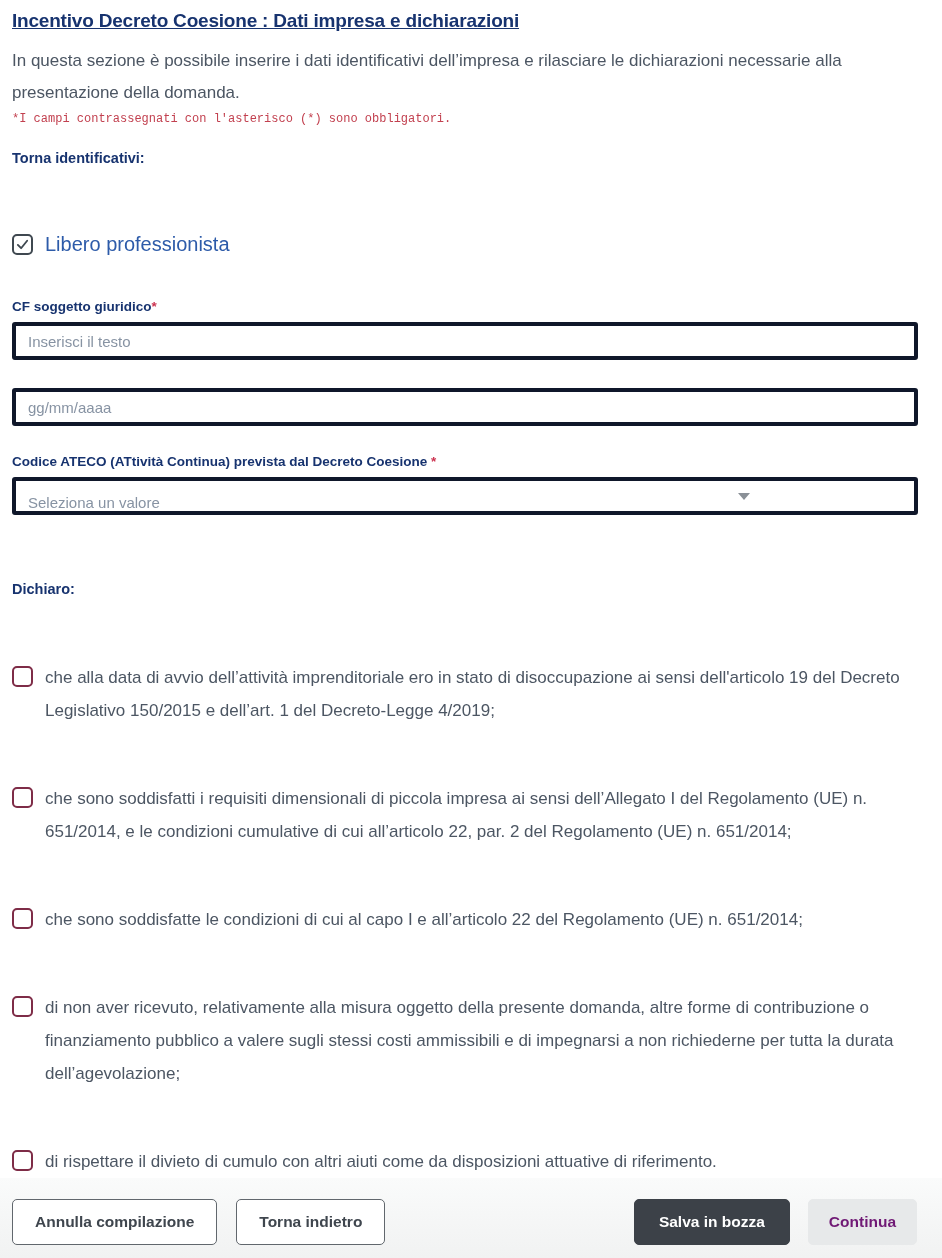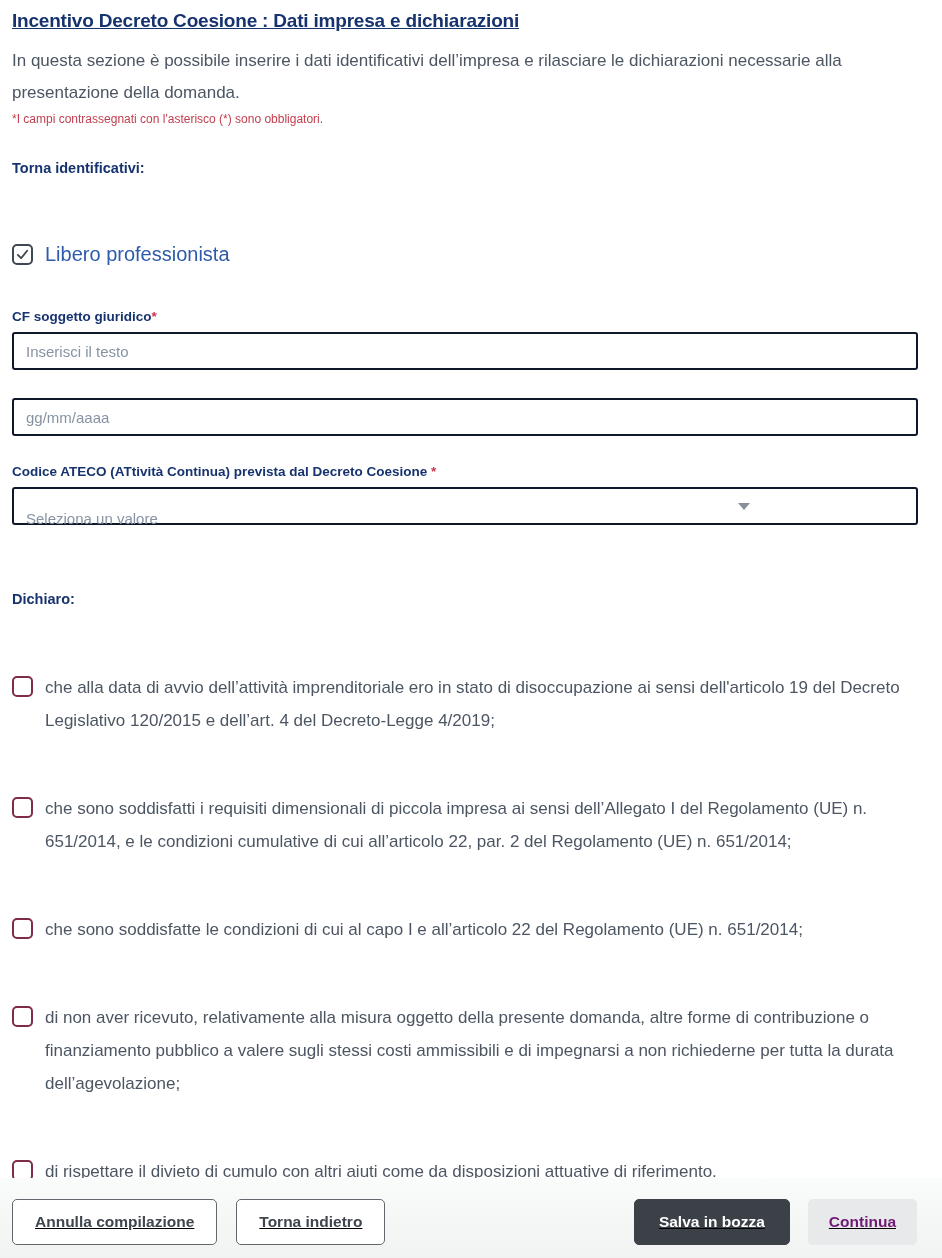--- a/index.html
+++ b/index.html
@@ -13,21 +13,21 @@
   .content { padding: 10px 24px 0 12px; }
 
   .page-title {
     color: #17336f; font-size: 19px; font-weight: 700;
     letter-spacing: -0.2px; margin-bottom: 13px; text-decoration: underline;
   }
   .page-desc {
     color: #4c5663; font-size: 17px; line-height: 32px;
     font-weight: 400; margin-bottom: 3px; max-width: 860px;
   }
-  .required-note { color: #c2404f; font-size: 12px; margin-bottom: 34px; }
+  .required-note { color: #c2404f; font-size: 12px; margin-bottom: 24px; font-family: Liberation Mono, monospace; }
 
   .section-heading {
     color: #17336f; font-size: 14.5px; font-weight: 700;
   }
 
   
   .lp-row {
     margin-top: 67px; margin-bottom: 43px;
     display: flex; align-items: center; gap: 12px;
   }
@@ -43,22 +43,22 @@
 
   
   .field-group { margin-bottom: 28px; }
   .field-label {
     color: #17336f; font-size: 13.5px; font-weight: 700;
     margin-bottom: 7px; line-height: 16px;
   }
   .req { color: #cc3350; font-weight: 700; }
   .text-input, .select-input {
     width: 906px; height: 38px;
-    border: 2px solid #0f172a; border-radius: 3px;
-    padding: 12px 12px; font-size: 15px;
+    border: 4px solid #0f172a; border-radius: 3px;
+    padding: 4px 12px; font-size: 15px;
     font-family: "Liberation Sans", "DejaVu Sans", sans-serif;
     color: #30363d; background: #fff;
     outline: none;
   }
   .text-input::placeholder { color: #8793a3; opacity: 1; }
   .select-wrap { position: relative; width: 752px; }
   .select-placeholder { color: #8793a3; font-size: 15px; line-height: 36px; display: block; }
   .select-input { display: block; cursor: pointer; }
   .select-arrow {
     position: absolute; right: 14px; top: 16px;
@@ -90,21 +90,20 @@
     max-width: 856px;
   }
 
   
   .footer-bar {
     position: absolute; left: 0; right: 0; bottom: 0;
     height: 80px;
     background: linear-gradient(#fafbfb, #f1f2f2);
     display: flex; align-items: center;
     padding: 8px 25px 0 12px;
-    text-decoration: underline;
   }
   .btn {
     height: 46px; border-radius: 5px;
     font-family: "Liberation Sans", "DejaVu Sans", sans-serif;
     font-size: 15.5px; font-weight: 700;
     display: inline-flex; align-items: center; justify-content: center;
     cursor: pointer;
   }
   .btn-outline {
     background: #ffffff; border: 1px solid #61676d; color: #3f464e;
@@ -160,21 +159,21 @@
       </div>
       <span class="select-arrow"></span>
     </div>
   </div>
 
   <h2 class="section-heading dichiaro-heading">Dichiaro:</h2>
 
   <div class="declarations">
     <div class="decl-row">
       <span class="decl-checkbox"></span>
-      <span class="decl-text">che alla data di avvio dell’attività imprenditoriale ero in stato di disoccupazione ai sensi dell'articolo 19 del Decreto Legislativo 120/2015 e dell’art. 4 del Decreto-Legge 4/2019;</span>
+      <span class="decl-text">che alla data di avvio dell’attività imprenditoriale ero in stato di disoccupazione ai sensi dell'articolo 19 del Decreto Legislativo 150/2015 e dell’art. 1 del Decreto-Legge 4/2019;</span>
     </div>
     <div class="decl-row">
       <span class="decl-checkbox"></span>
       <span class="decl-text">che sono soddisfatti i requisiti dimensionali di piccola impresa ai sensi dell’Allegato I del Regolamento (UE) n. 651/2014, e le condizioni cumulative di cui all’articolo 22, par. 2 del Regolamento (UE) n. 651/2014;</span>
     </div>
     <div class="decl-row">
       <span class="decl-checkbox"></span>
       <span class="decl-text">che sono soddisfatte le condizioni di cui al capo I e all’articolo 22 del Regolamento (UE) n. 651/2014;</span>
     </div>
     <div class="decl-row extra-gap">

